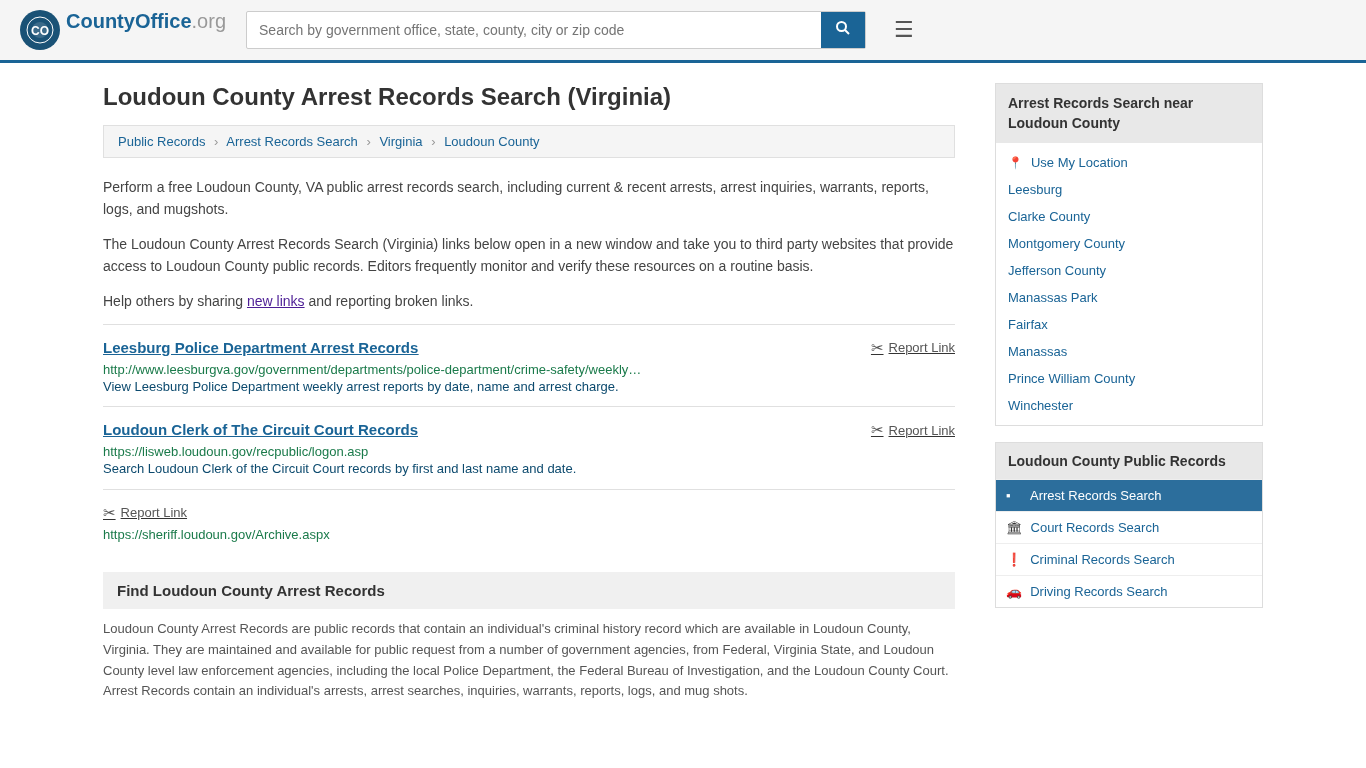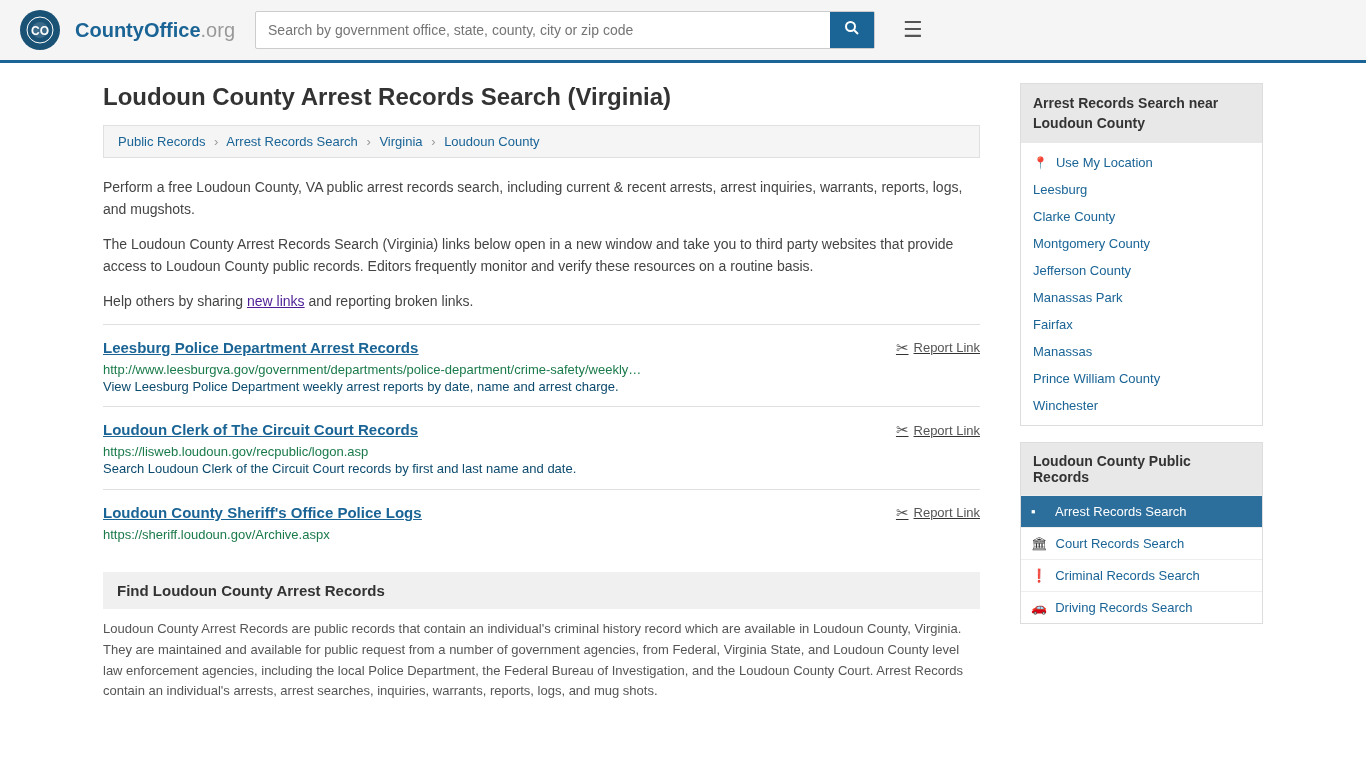--- a/index.html
+++ b/index.html
@@ -9,22 +9,21 @@
     .header {
       background: #f5f5f5;
       border-bottom: 3px solid #1a6496;
       padding: 10px 20px;
       display: flex;
       align-items: center;
       gap: 20px;
     }
     .logo-area {
       display: flex;
-      align-items: center;
-      gap: 15px;
+      gap: 6px;
       text-decoration: none;
     }
     .logo-circle {
       width: 40px;
       height: 40px;
       background: #1a5276;
       border-radius: 50%;
       display: flex;
       align-items: center;
       justify-content: center;
@@ -78,21 +77,21 @@
       max-width: 1200px;
       margin: 0 auto;
       padding: 20px 20px;
       display: flex;
       gap: 40px;
     }
     .content-area {
       flex: 1;
     }
     .sidebar {
-      width: 243px;
+      width: 268px;
       flex-shrink: 0;
     }
 
     
     .page-title {
       font-size: 24px;
       font-weight: bold;
       color: #333;
       margin-bottom: 14px;
     }
@@ -317,21 +316,20 @@
             <span class="report-icon">✂</span>
             <span>Report Link</span>
           </span>
         </div>
         <div><a class="record-url" href="#">https://lisweb.loudoun.gov/recpublic/logon.asp</a></div>
         <p class="record-desc">Search Loudoun Clerk of the Circuit Court records by first and last name and date.</p>
       </div>
 
       <div class="record-card">
         <div class="record-card-header">
-          <span class="record-title">Loudoun County Sheriff's Office Police Logs</span>
           <span class="report-link-btn">
             <span class="report-icon">✂</span>
             <span>Report Link</span>
           </span>
         </div>
         <div><a class="record-url" href="#">https://sheriff.loudoun.gov/Archive.aspx</a></div>
       </div>
 
     </div>
 

